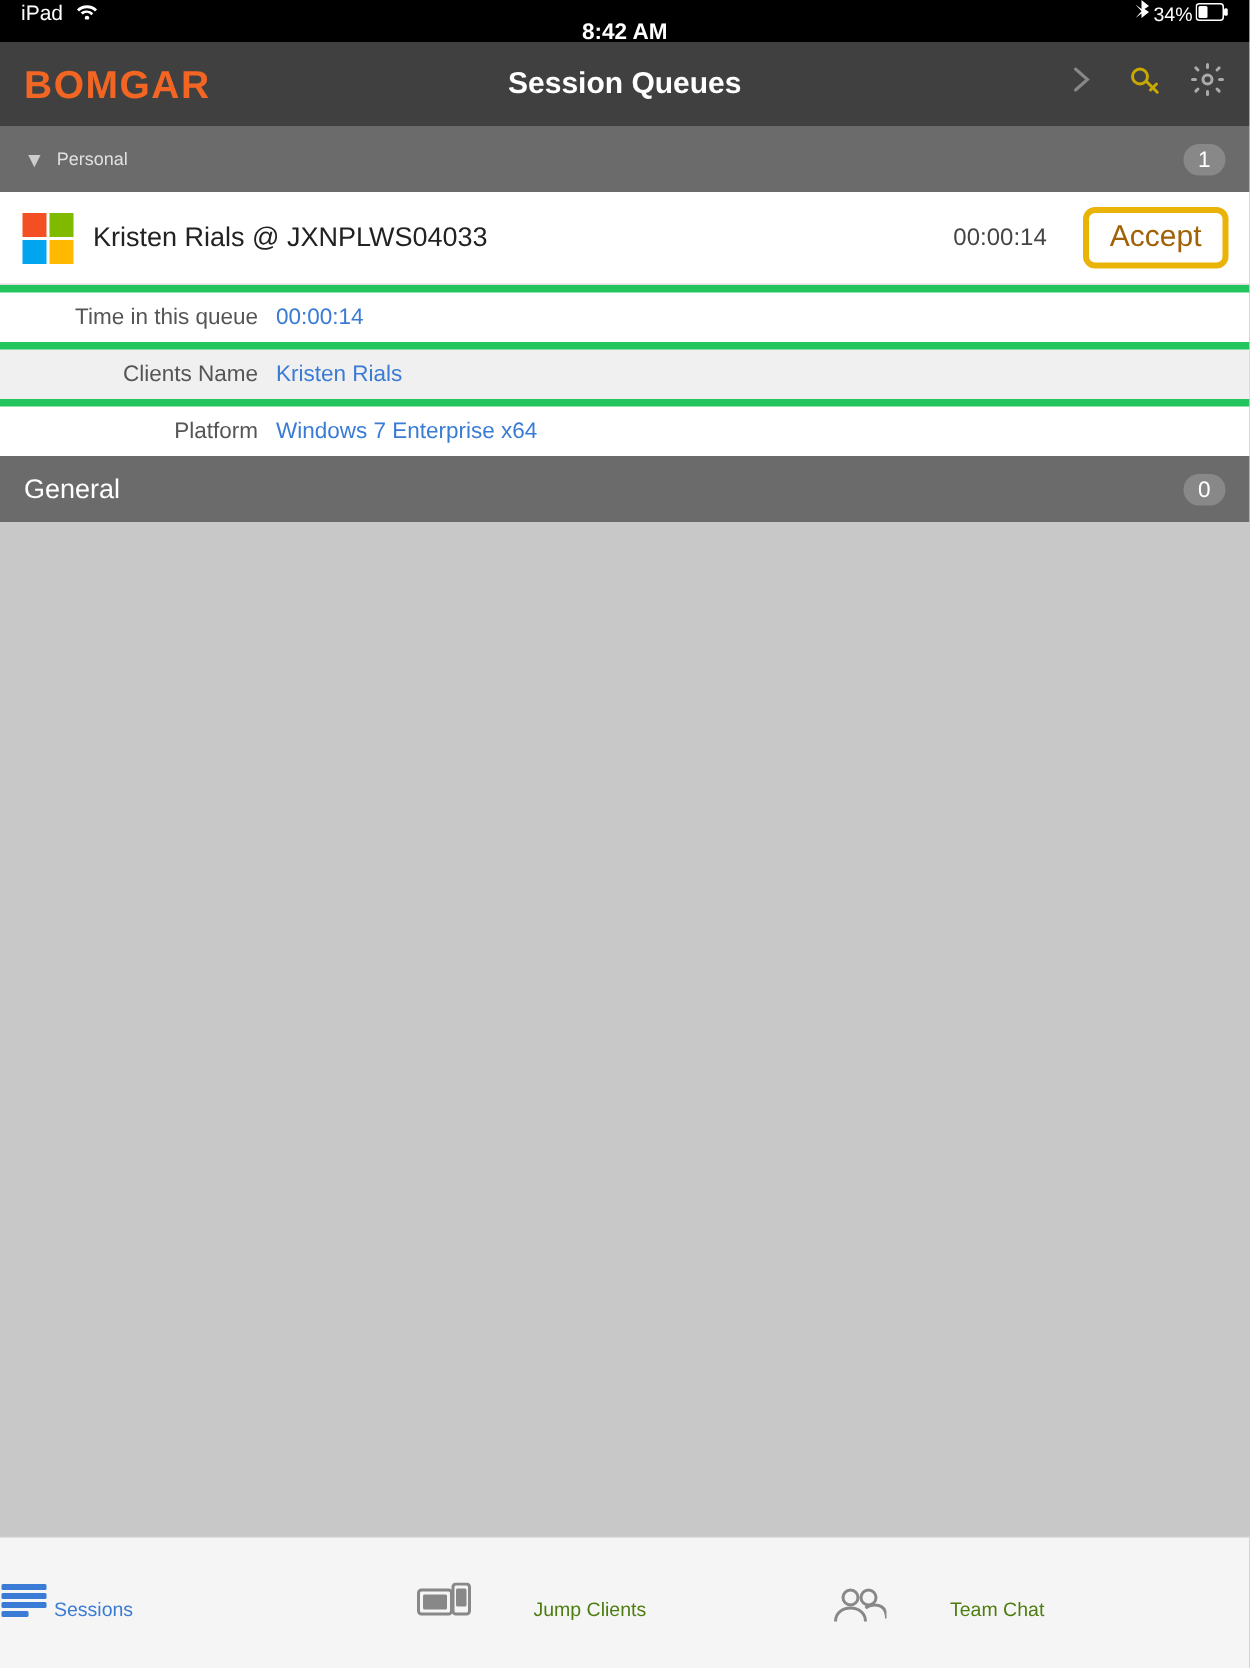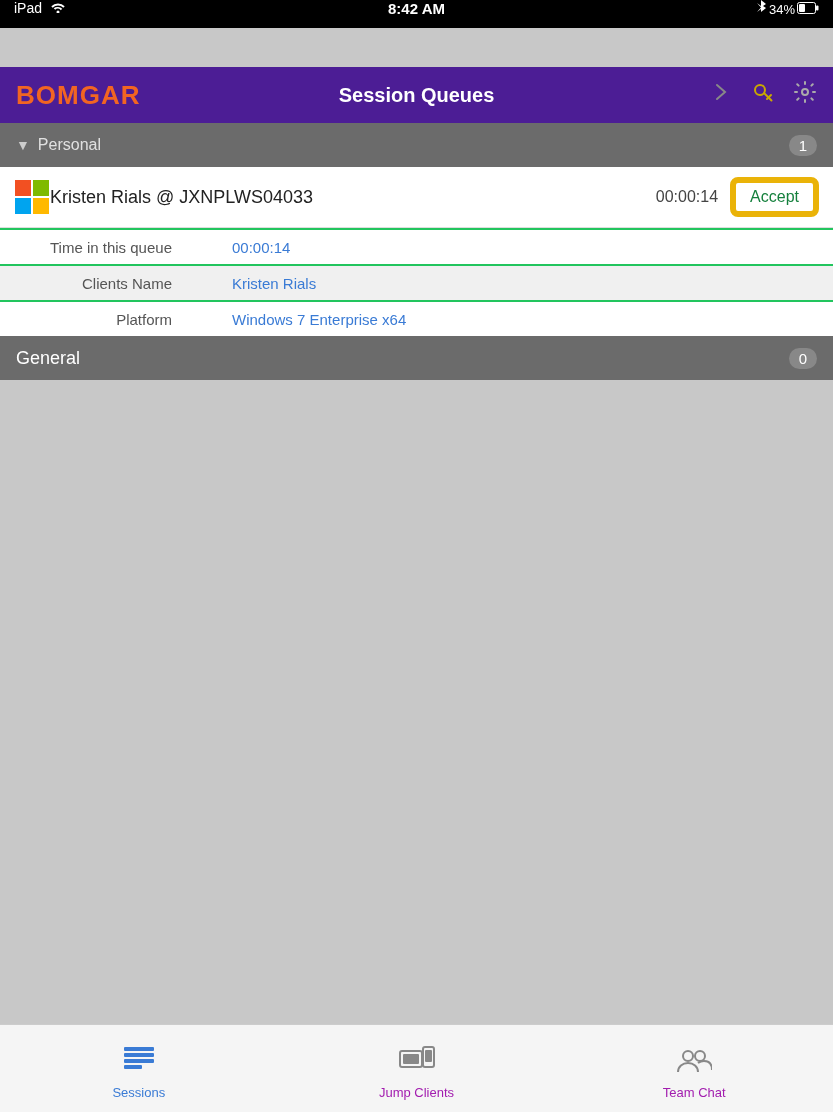--- a/index.html
+++ b/index.html
@@ -18,32 +18,31 @@
       color: #fff;
       height: 28px;
       display: flex;
       align-items: flex-start;
       justify-content: space-between;
       padding: 0 14px;
       font-size: 14px;
       font-weight: 500;
     }
     .status-bar-left { display: flex; align-items: center; gap: 8px; }
-    .status-bar-center { position: absolute; left: 50%; transform: translateX(-50%); font-weight: 600; font-size: 15px; }
+    .status-bar-center { position: absolute; left: 50%; transform: translateX(-50%); font-weight: 600; font-size: 15px; margin-top: 13px; }
     .status-bar-right { display: flex; align-items: center; gap: 2px; font-size: 13px; }
 
     
     .top-nav {
-      background: #4c1d95;
+      background: #404040;
       height: 56px;
       display: flex;
       align-items: center;
       justify-content: space-between;
       padding: 0 16px;
-      margin-top: 39px;
     }
     .bomgar-logo {
       font-size: 26px;
       font-weight: 700;
       color: #f26522;
       letter-spacing: 1px;
     }
     .nav-title {
       color: #fff;
       font-size: 20px;
@@ -60,81 +59,80 @@
     .section-header {
       background: #6b6b6b;
       height: 44px;
       display: flex;
       align-items: center;
       justify-content: space-between;
       padding: 0 16px;
     }
     .section-header-left { display: flex; align-items: center; gap: 8px; }
     .section-chevron { color: #ccc; font-size: 14px; }
-    .section-title { color: #e0e0e0; font-size: 16px; font-weight: 400; }
+    .section-title { color: #e0e0e0; font-size: 12px; font-weight: 400; }
     .section-badge {
       background: #888;
       color: #fff;
       border-radius: 12px;
       padding: 2px 10px;
       font-size: 15px;
       font-weight: 500;
       min-width: 28px;
       text-align: center;
     }
 
     
     .session-card {
       background: #fff;
       border-bottom: 1px solid #ddd;
     }
     .session-card-header {
       display: flex;
       align-items: center;
       padding: 10px 14px;
-      gap: 0;
+      gap: 12px;
     }
     .windows-logo {
       width: 36px;
       height: 36px;
       flex-shrink: 0;
     }
     .session-name {
       flex: 1;
       font-size: 18px;
       color: #222;
       font-weight: 400;
     }
     .session-timer {
       font-size: 16px;
       color: #444;
       margin-right: 12px;
     }
     .accept-btn {
-      border: 6px solid #eab308;
-      color: #15803d;
+      border: 4px solid #eab308;
+      color: #a16207;
       background: #fff;
       border-radius: 8px;
       padding: 5px 14px;
-      font-size: 16px;
+      font-size: 20px;
       font-weight: 500;
       cursor: pointer;
     }
 
     
     .session-details {
       background: #fff;
     }
     .detail-row {
       display: flex;
       align-items: flex-end;
       padding: 8px 14px;
-      border-top: 2px solid #22c55e;
+      border-top: 5px solid #22c55e;
       min-height: 36px;
-      gap: 48px;
     }
     .detail-row:nth-child(even) {
       background: #f0f0f0;
     }
     .detail-label {
       width: 170px;
       text-align: right;
       color: #555;
       font-size: 15px;
       font-weight: 500;
@@ -175,33 +173,32 @@
       right: 0;
       height: 88px;
       background: #f5f5f5;
       border-top: 1px solid #ccc;
       display: flex;
       align-items: center;
       justify-content: space-around;
     }
     .tab-item {
       display: flex;
-      flex-direction: column;
       align-items: center;
       gap: 4px;
       cursor: pointer;
       flex: 1;
       padding-top: 8px;
     }
     .tab-icon { font-size: 28px; }
     .tab-label { font-size: 13px; }
     .tab-item.active .tab-icon { color: #3a7bd5; }
     .tab-item.active .tab-label { color: #3a7bd5; }
     .tab-item:not(.active) .tab-icon { color: #888; }
-    .tab-item:not(.active) .tab-label { color: #a21caf; }
+    .tab-item:not(.active) .tab-label { color: #4d7c0f; margin-left: 38px; }
 
     
     .win-red { fill: #f25022; }
     .win-green { fill: #7fba00; }
     .win-blue { fill: #00a4ef; }
     .win-yellow { fill: #ffb900; }
   </style>
 </head>
 <body>
 

